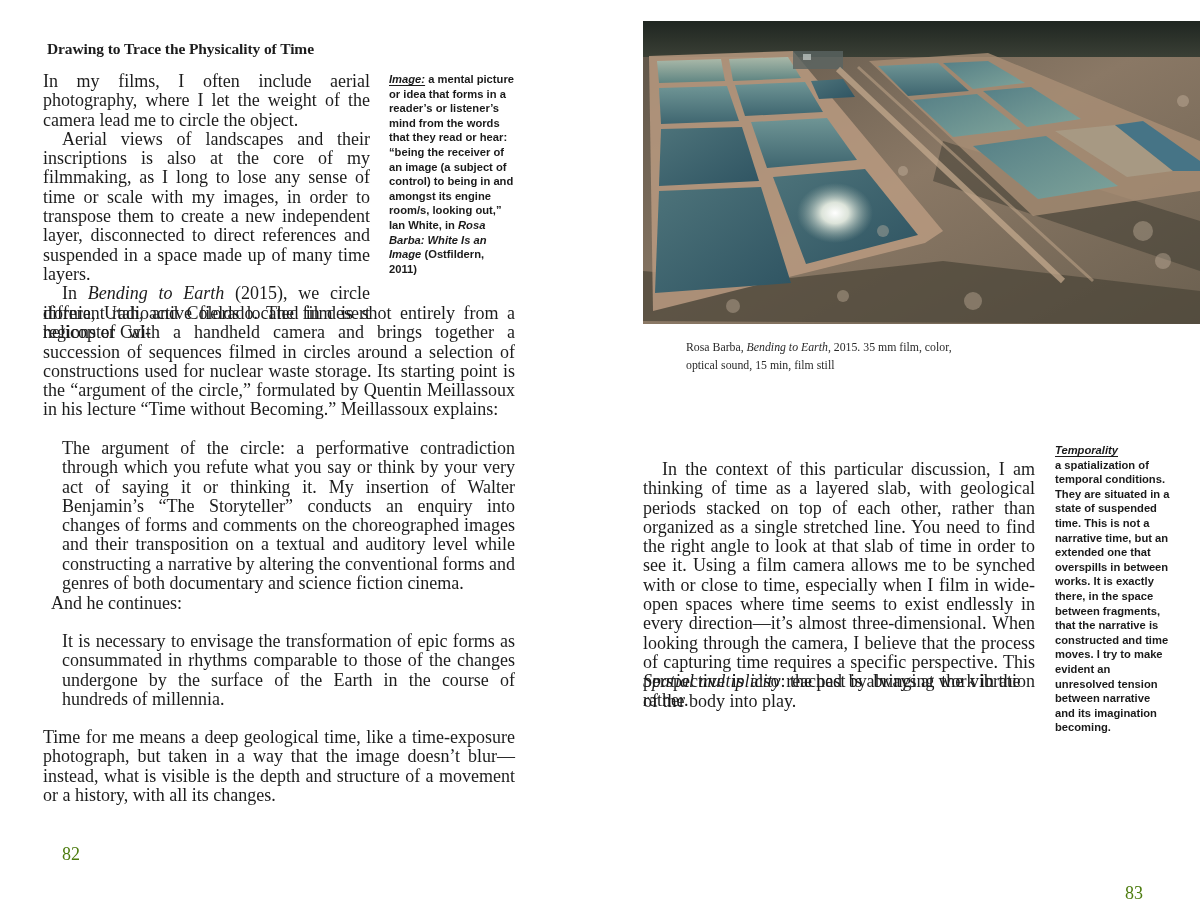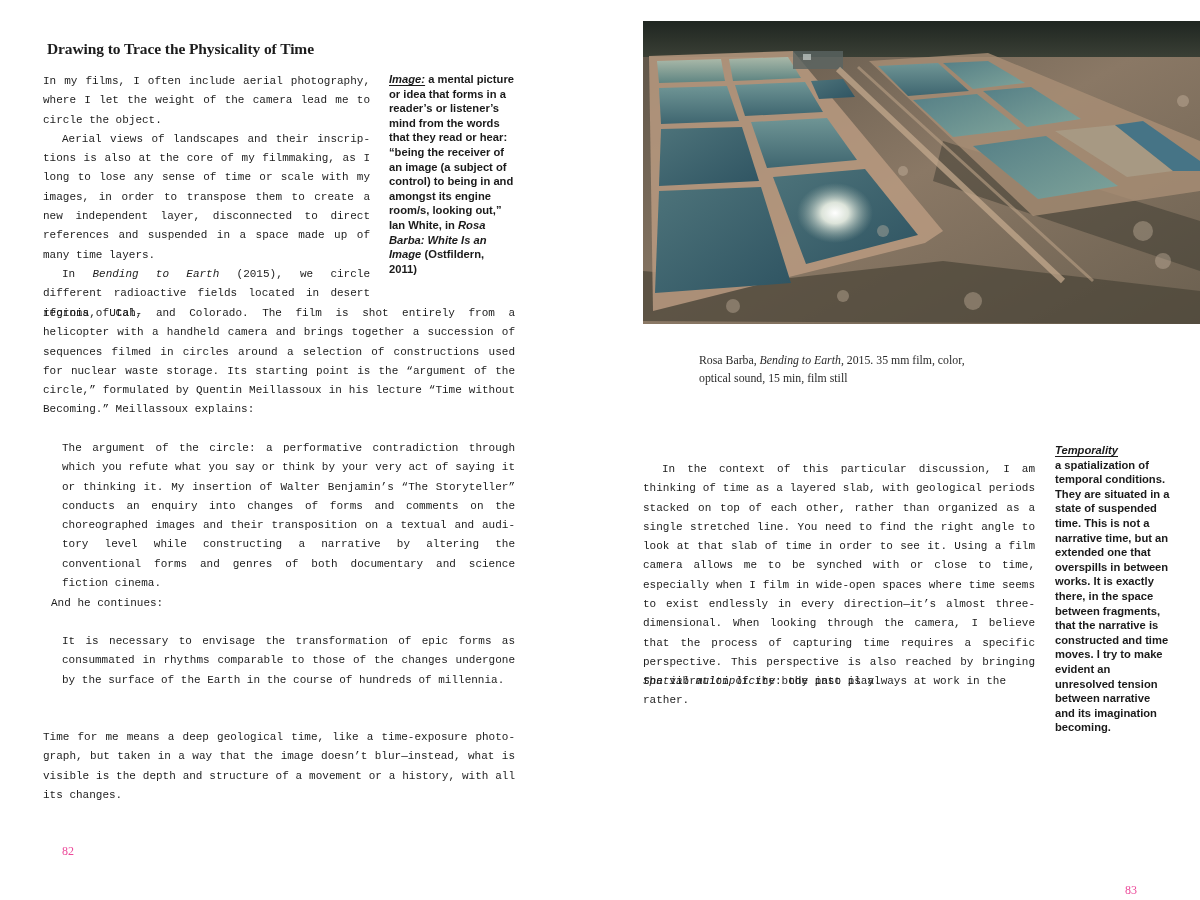--- a/index.html
+++ b/index.html
@@ -26,22 +26,22 @@
       position: absolute;
       left: 43px;
       top: 36px;
       font-family: "Liberation Serif", serif;
       font-weight: bold;
       font-size: 15.5px;
       letter-spacing: -0.1px;
       margin: 4px;
     }
     .body-text {
-      font-family: Liberation Mono, monospace;
-      font-size: 11px;
+      font-family: Liberation Serif, serif;
+      font-size: 18px;
       line-height: 19.3px;
       text-align: justify;
       margin: 0;
       hyphens: manual;
     }
     .body-text .indent { display: inline-block; width: 19px; }
     .body-text i { font-style: italic; }
 
     .col-left-narrow {
       position: absolute;
@@ -109,21 +109,21 @@
 
     .caption {
       position: absolute;
       left: 86px;
       top: 339px;
       width: 300px;
       font-family: "Liberation Serif", serif;
       font-size: 11.8px;
       line-height: 17.5px;
       color: #2a2a2a;
-      margin: 13px;
+      margin: 0;
     }
     .caption i { font-style: italic; }
 
     .col-right {
       position: absolute;
       left: 43px;
       top: 460px;
       width: 392px;
     }
     .para-spatial {
@@ -131,22 +131,22 @@
       left: 43px;
       top: 672px;
       width: 400px;
       text-align: left;
     }
 
     .page-number {
       position: absolute;
       top: 844px;
       font-family: "Liberation Serif", serif;
-      font-size: 12px;
-      color: #ec4899;
+      font-size: 18px;
+      color: #4d7c0f;
     }
     .pn-left { left: 62px; }
     .pn-right { left: 525px; margin-top: 39px; }
   </style>
 </head>
 <body>
 
 <div class="page page-left">
   <h2 class="heading">Drawing to Trace the Physicality of Time</h2>
 

